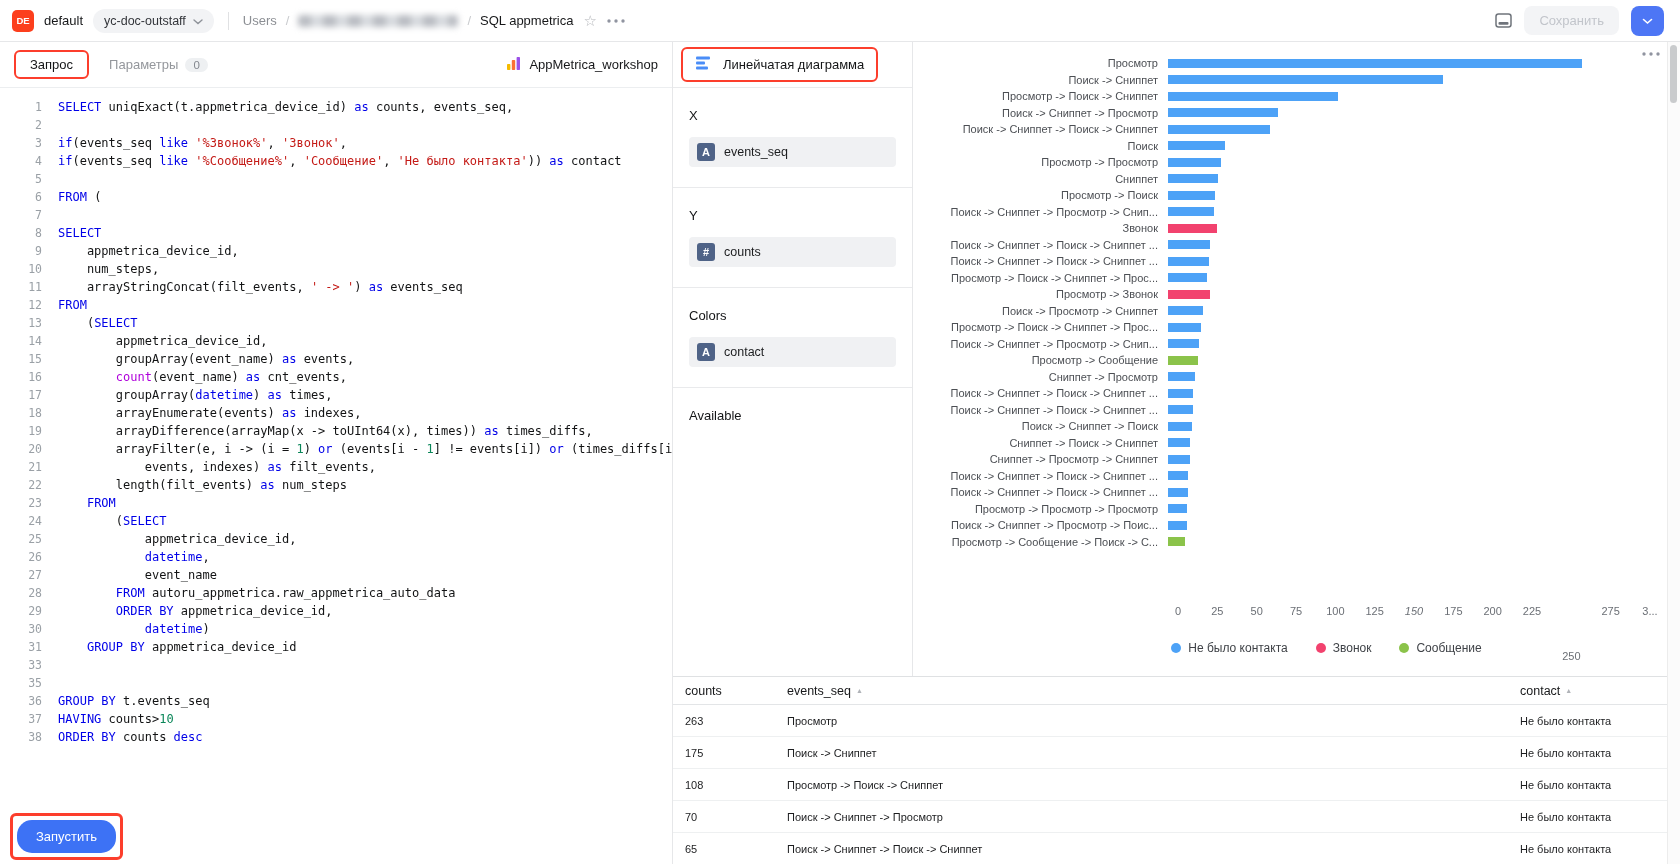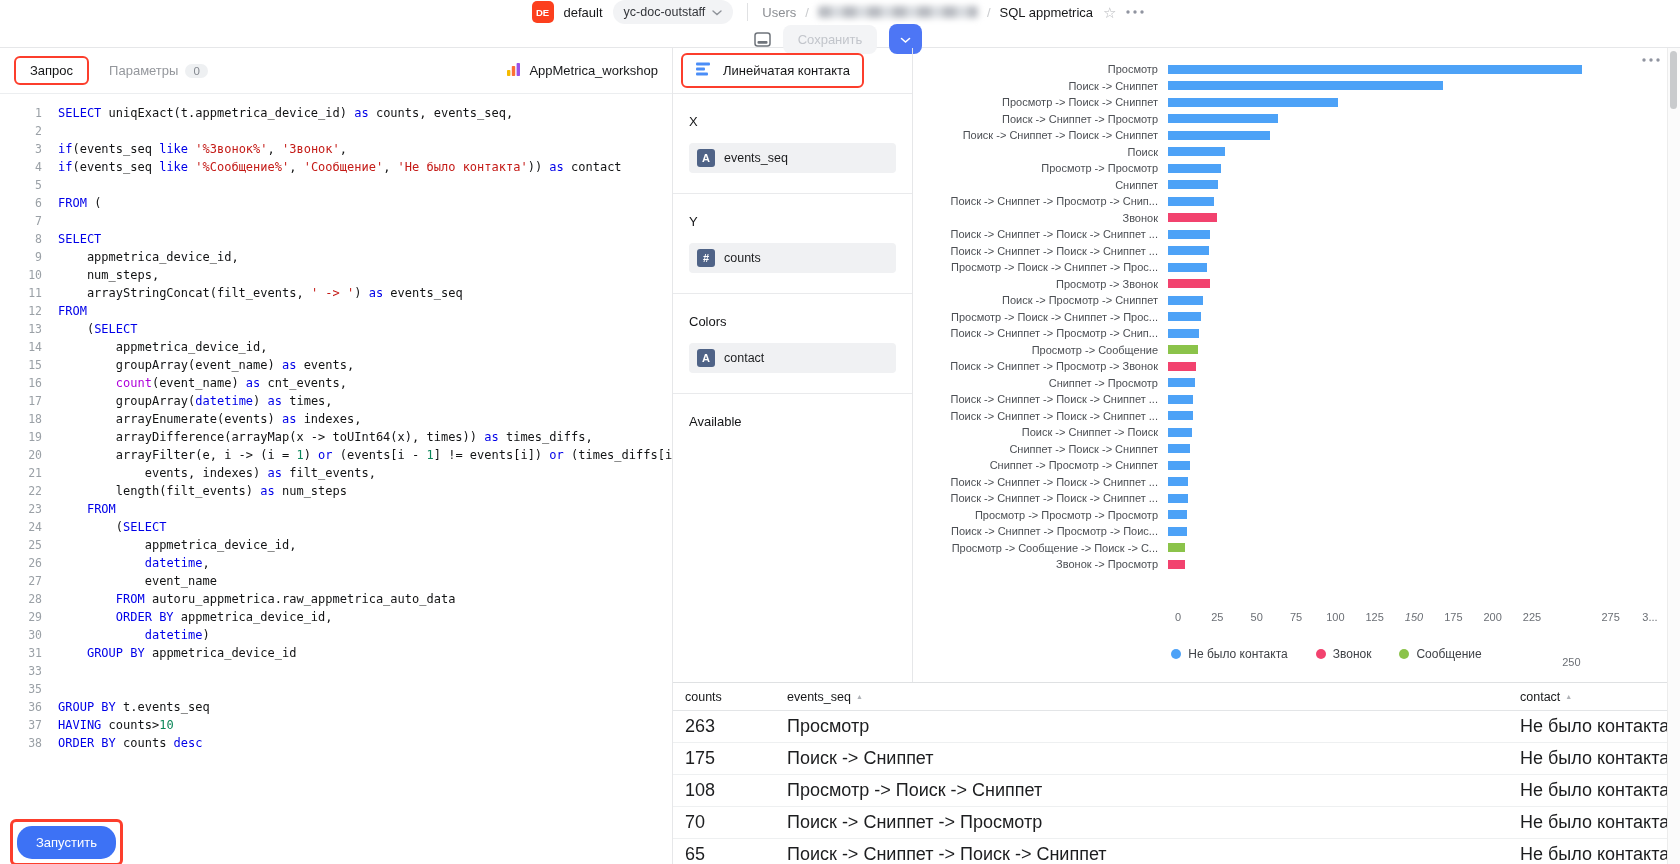--- a/index.html
+++ b/index.html
@@ -2,22 +2,22 @@
 <html style="--annot: #fc3e2c; --primary: #4d76f5;"><head>
 <meta charset="utf-8">
 <style>
   :root{ --annot:#fc3e2c; --primary:#4d76f5; }
   *{margin:0;padding:0;box-sizing:border-box;}
   html,body{width:1680px;height:864px;overflow:hidden;background:#fff;
     font-family:"Liberation Sans",sans-serif;color:#1c1d1f;}
   .app{position:relative;width:1680px;height:864px;}
 
   
-  .topbar{height:48px;border-bottom:1px solid #e6e7e9;display:flex;align-items:center;
-    justify-content:space-between;padding:0 16px 0 12px;background:#fff;flex-direction:column;}
+  .topbar{height:42px;border-bottom:1px solid #e6e7e9;display:flex;align-items:center;
+    justify-content:space-between;padding:0 16px 0 12px;background:#fff;}
   .tb-left{display:flex;align-items:center;gap:10px;}
   .logo{width:22px;height:22px;border-radius:5px;background:#fc3f1d;color:#fff;font-weight:bold;
     font-size:9.5px;display:flex;align-items:center;justify-content:center;cursor:pointer;}
   .scope{font-size:13px;color:#17181a;}
   .folder-pill{display:flex;align-items:center;gap:7px;background:#f2f3f5;border:none;
     border-radius:14px;padding:5px 11px;font-size:12.5px;color:#33353a;cursor:pointer;
     font-family:inherit;}
   .tb-divider{width:1px;height:18px;background:#e0e1e3;margin:0 4px;}
   .breadcrumb{display:flex;align-items:center;gap:9px;font-size:13px;color:#8c8f94;}
   .slash{color:#c9cbce;}
@@ -92,21 +92,21 @@
     white-space:nowrap;}
   .chart-legend{position:absolute;top:599px;left:60px;right:0;display:flex;
     justify-content:center;gap:28px;font-size:12px;color:#3f4247;}
   .legend-item{display:flex;align-items:center;cursor:pointer;}
   .legend-dot{width:10px;height:10px;border-radius:50%;display:inline-block;margin-right:7px;}
 
   
   .thead{display:flex;height:28px;align-items:center;border-bottom:1px solid #e3e5e7;
     font-size:12.5px;color:#17181a;}
   .trow{display:flex;height:32px;align-items:center;border-bottom:1px solid #eef0f1;
-    font-size:18px;color:#1c1d1f;}
+    font-size:11px;color:#1c1d1f;}
   .tcell{white-space:nowrap;overflow:hidden;}
   .c0{flex:none;width:114px;padding-left:12px;}
   .c1{flex:1;}
   .c2{flex:none;width:160px;}
   .sort{font-size:7px;color:#b0b3b8;margin-left:5px;vertical-align:2px;}
 
   
   .v-scrollbar{position:absolute;top:0;right:0;bottom:0;width:13px;background:#fbfbfb;
     border-left:1px solid #ececec;}
   .v-thumb{position:absolute;top:3px;left:2px;width:7px;height:58px;border-radius:4px;
@@ -238,21 +238,21 @@
           <div class="chart-type-row">
             <div class="annot">
               <button class="chart-type">
                 <span>
                   <svg width="18" height="16" viewBox="0 0 18 16">
                       <rect x="1" y="1.5" width="14" height="3" rx="1" fill="#4a8df7"></rect>
                       <rect x="1" y="6.5" width="9" height="3" rx="1" fill="#4a8df7"></rect>
                       <rect x="1" y="11.5" width="12" height="3" rx="1" fill="#4a8df7"></rect>
                     </svg>
                 </span>
-                <span>Линейчатая контакта</span>
+                <span>Линейчатая диаграмма</span>
               </button>
             </div>
           </div>
           <div id="config-sections">
               <div class="cfg-section">
                 <div class="cfg-label">X</div>
                 <div class="chip">
                   <span class="chip-badge">A</span>
                   <span class="chip-name">events_seq</span>
                 </div>
@@ -328,20 +328,26 @@
                   <div class="cbar" style="width: 11.3333%; background: rgb(77, 162, 247);"></div>
                 </div>
               </div>
               <div class="crow">
                 <div class="clabel">Сниппет</div>
                 <div class="ctrack">
                   <div class="cbar" style="width: 10.6667%; background: rgb(77, 162, 247);"></div>
                 </div>
               </div>
               <div class="crow">
+                <div class="clabel">Просмотр -&gt; Поиск</div>
+                <div class="ctrack">
+                  <div class="cbar" style="width: 10%; background: rgb(77, 162, 247);"></div>
+                </div>
+              </div>
+              <div class="crow">
                 <div class="clabel">Поиск -&gt; Сниппет -&gt; Просмотр -&gt; Снип...</div>
                 <div class="ctrack">
                   <div class="cbar" style="width: 9.66667%; background: rgb(77, 162, 247);"></div>
                 </div>
               </div>
               <div class="crow">
                 <div class="clabel">Звонок</div>
                 <div class="ctrack">
                   <div class="cbar" style="width: 10.3333%; background: rgb(242, 66, 110);"></div>
                 </div>
@@ -388,26 +394,20 @@
                   <div class="cbar" style="width: 6.66667%; background: rgb(77, 162, 247);"></div>
                 </div>
               </div>
               <div class="crow">
                 <div class="clabel">Просмотр -&gt; Сообщение</div>
                 <div class="ctrack">
                   <div class="cbar" style="width: 6.33333%; background: rgb(139, 195, 74);"></div>
                 </div>
               </div>
               <div class="crow">
-                <div class="clabel">Поиск -&gt; Сниппет -&gt; Просмотр -&gt; Звонок</div>
-                <div class="ctrack">
-                  <div class="cbar" style="width: 6%; background: rgb(242, 66, 110);"></div>
-                </div>
-              </div>
-              <div class="crow">
                 <div class="clabel">Сниппет -&gt; Просмотр</div>
                 <div class="ctrack">
                   <div class="cbar" style="width: 5.66667%; background: rgb(77, 162, 247);"></div>
                 </div>
               </div>
               <div class="crow">
                 <div class="clabel">Поиск -&gt; Сниппет -&gt; Поиск -&gt; Сниппет ...</div>
                 <div class="ctrack">
                   <div class="cbar" style="width: 5.33333%; background: rgb(77, 162, 247);"></div>
                 </div>
@@ -457,26 +457,20 @@
               <div class="crow">
                 <div class="clabel">Поиск -&gt; Сниппет -&gt; Просмотр -&gt; Поис...</div>
                 <div class="ctrack">
                   <div class="cbar" style="width: 4%; background: rgb(77, 162, 247);"></div>
                 </div>
               </div>
               <div class="crow">
                 <div class="clabel">Просмотр -&gt; Сообщение -&gt; Поиск -&gt; С...</div>
                 <div class="ctrack">
                   <div class="cbar" style="width: 3.66667%; background: rgb(139, 195, 74);"></div>
-                </div>
-              </div>
-              <div class="crow">
-                <div class="clabel">Звонок -&gt; Просмотр</div>
-                <div class="ctrack">
-                  <div class="cbar" style="width: 3.66667%; background: rgb(242, 66, 110);"></div>
                 </div>
               </div>
             </div>
           <div id="chart-axis" class="chart-axis">
               <span class="tick" style="left: 0%;">0</span>
               <span class="tick" style="left: 8.33333%;">25</span>
               <span class="tick" style="left: 16.6667%;">50</span>
               <span class="tick" style="left: 25%;">75</span>
               <span class="tick" style="left: 33.3333%;">100</span>
               <span class="tick" style="left: 41.6667%;">125</span>

